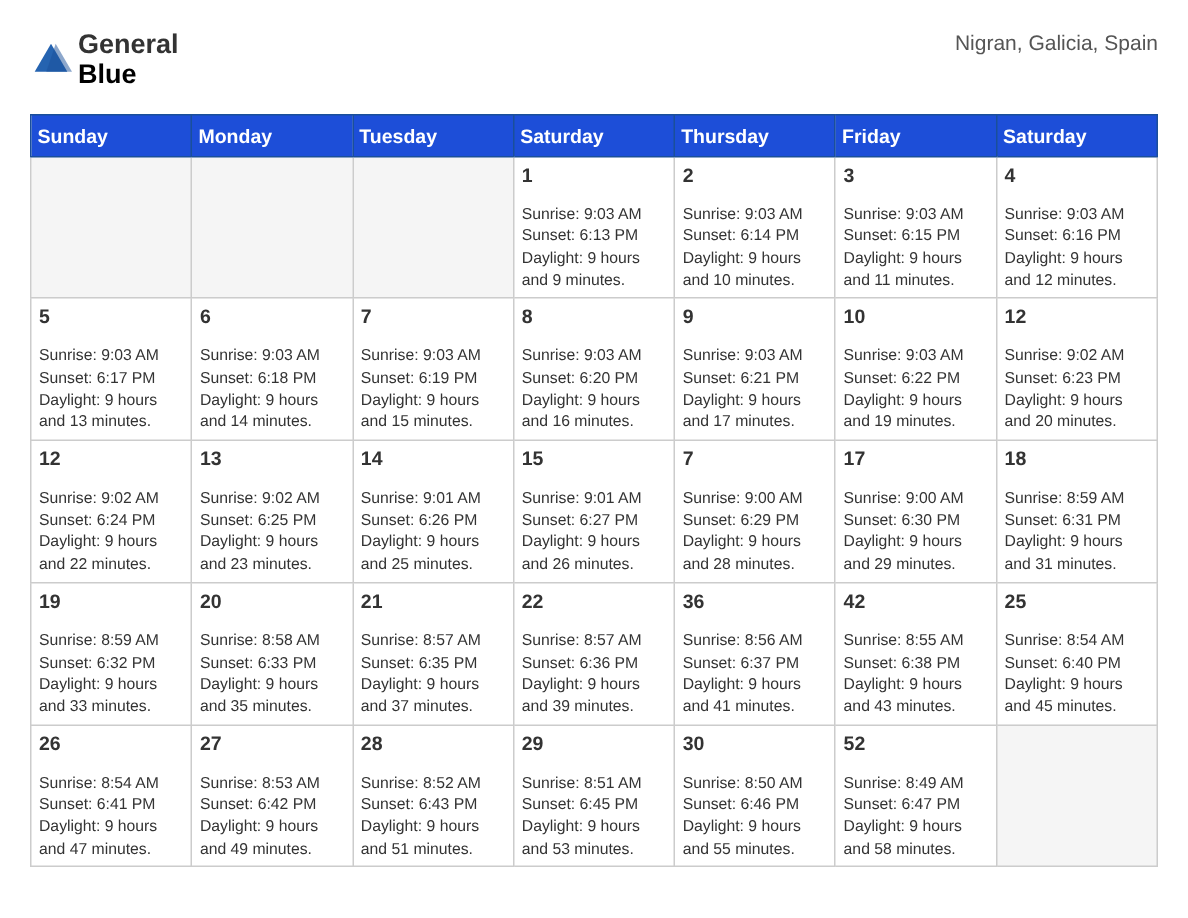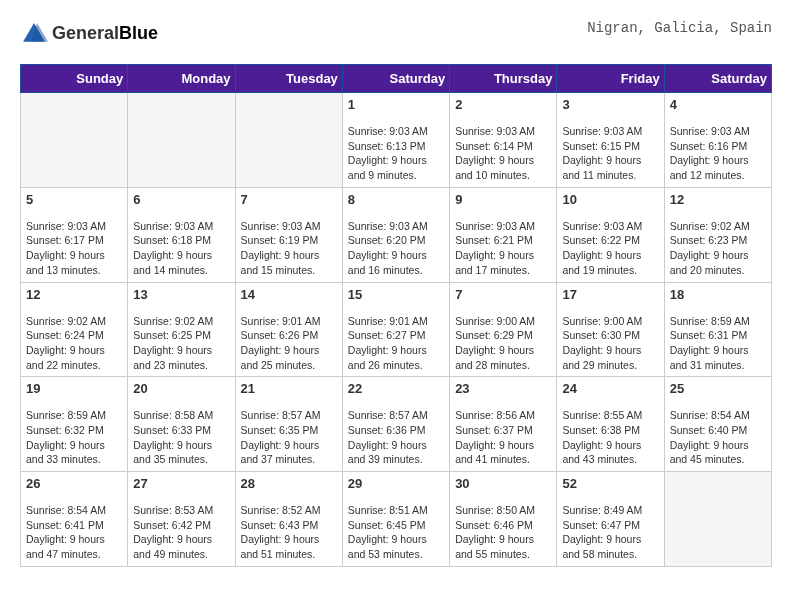--- a/index.html
+++ b/index.html
@@ -16,21 +16,21 @@
       align-items: flex-start;
       margin-bottom: 16px;
     }
     .logo {
       display: flex;
       align-items: center;
       gap: 4px;
     }
     .logo-text {
       display: flex;
-      flex-direction: row;
+      flex-direction: column;
       font-size: 18px;
       font-weight: bold;
       line-height: 1.1;
     }
     .logo-general { color: #333; }
     .logo-blue { color: #000000; }
     .logo-icon {
       width: 28px;
       height: 28px;
     }
@@ -38,34 +38,33 @@
       text-align: right;
     }
     .month-title {
       font-size: 32px;
       font-weight: bold;
       color: #333;
     }
     .location {
       font-size: 14px;
       color: #555;
-      font-family: Liberation Mono, monospace;
     }
     .calendar {
       width: 100%;
       border-collapse: collapse;
       border: 1px solid #ccc;
     }
     .calendar th {
-      background: #4c1d95;
+      background: #1d4ed8;
       color: #fff;
       font-size: 13px;
       font-weight: bold;
       padding: 6px 4px;
-      text-align: right;
+      text-align: left;
       border: 1px solid #1a4f9a;
     }
     .calendar td {
       vertical-align: top;
       padding: 4px 5px;
       font-size: 10.5px;
       border: 1px solid #ccc;
       width: 107px;
       min-height: 80px;
       background: #fff;
@@ -213,25 +212,25 @@
         </td>
         <td>
           <div class="day-number">21</div>
           <div class="cell-text">Sunrise: 8:57 AM<br>Sunset: 6:35 PM<br>Daylight: 9 hours and 37 minutes.</div>
         </td>
         <td>
           <div class="day-number">22</div>
           <div class="cell-text">Sunrise: 8:57 AM<br>Sunset: 6:36 PM<br>Daylight: 9 hours and 39 minutes.</div>
         </td>
         <td>
-          <div class="day-number">23</div>
+          <div class="day-number">36</div>
           <div class="cell-text">Sunrise: 8:56 AM<br>Sunset: 6:37 PM<br>Daylight: 9 hours and 41 minutes.</div>
         </td>
         <td>
-          <div class="day-number">24</div>
+          <div class="day-number">42</div>
           <div class="cell-text">Sunrise: 8:55 AM<br>Sunset: 6:38 PM<br>Daylight: 9 hours and 43 minutes.</div>
         </td>
         <td>
           <div class="day-number">25</div>
           <div class="cell-text">Sunrise: 8:54 AM<br>Sunset: 6:40 PM<br>Daylight: 9 hours and 45 minutes.</div>
         </td>
       </tr>
       <tr class="week-row">
         <td>
           <div class="day-number">26</div>

